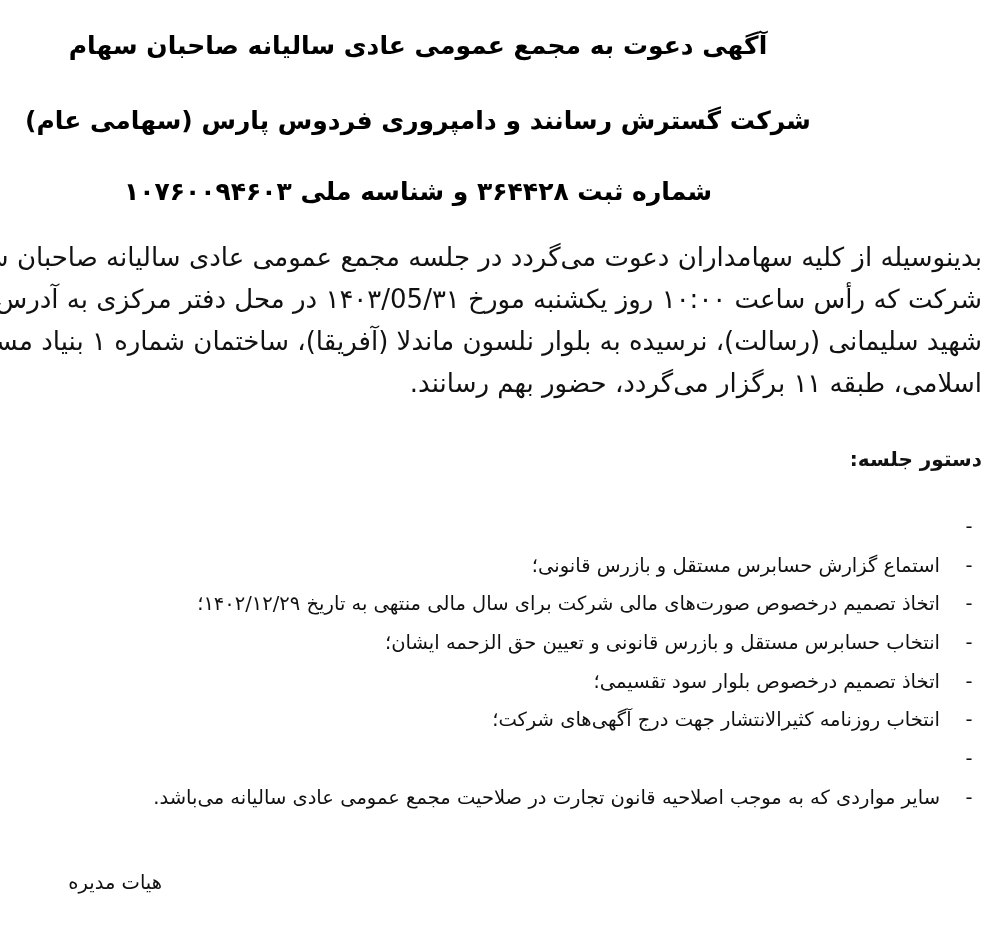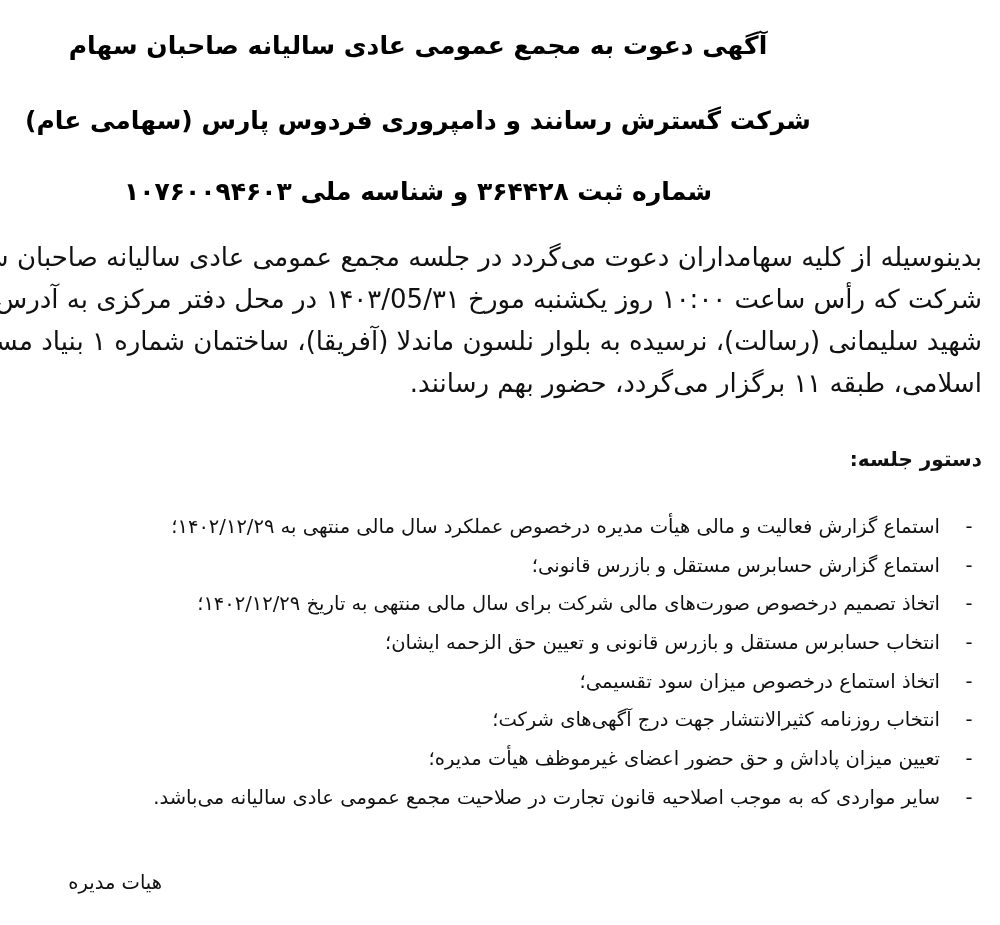--- a/index.html
+++ b/index.html
@@ -115,45 +115,43 @@
     <span class="line">شرکت که رأس ساعت ۱۰:۰۰ روز یکشنبه مورخ ۱۴۰۳/05/۳۱ در محل دفتر مرکزی به آدرس بزرگراه</span>
     <span class="line">شهید سلیمانی (رسالت)، نرسیده به بلوار نلسون ماندلا (آفریقا)، ساختمان شماره ۱ بنیاد مستضعفان انقلاب</span>
     <span class="line">اسلامی، طبقه ۱۱ برگزار می‌گردد، حضور بهم رسانند.</span>
   </div>
 
   <div class="agenda-heading">دستور جلسه:</div>
 
   <ul class="agenda">
     <li class="agenda-item">
       <span class="dash">-</span>
-      <span class="text">استماع گزارش فعالیت و مالی هیأت مدیره درخصوص عملکرد سال مالی منتهی به ۱۴۰۲/۱۲/۲۹؛</span>
     </li>
     <li class="agenda-item">
       <span class="dash">-</span>
       <span class="text">استماع گزارش حسابرس مستقل و بازرس قانونی؛</span>
     </li>
     <li class="agenda-item">
       <span class="dash">-</span>
       <span class="text">اتخاذ تصمیم درخصوص صورت‌های مالی شرکت برای سال مالی منتهی به تاریخ ۱۴۰۲/۱۲/۲۹؛</span>
     </li>
     <li class="agenda-item">
       <span class="dash">-</span>
       <span class="text">انتخاب حسابرس مستقل و بازرس قانونی و تعیین حق الزحمه ایشان؛</span>
     </li>
     <li class="agenda-item">
       <span class="dash">-</span>
-      <span class="text">اتخاذ استماع درخصوص میزان سود تقسیمی؛</span>
+      <span class="text">اتخاذ تصمیم درخصوص بلوار سود تقسیمی؛</span>
     </li>
     <li class="agenda-item">
       <span class="dash">-</span>
       <span class="text">انتخاب روزنامه کثیرالانتشار جهت درج آگهی‌های شرکت؛</span>
     </li>
     <li class="agenda-item">
       <span class="dash">-</span>
-      <span class="text">تعیین میزان پاداش و حق حضور اعضای غیرموظف هیأت مدیره؛</span>
     </li>
     <li class="agenda-item">
       <span class="dash">-</span>
       <span class="text">سایر مواردی که به موجب اصلاحیه قانون تجارت در صلاحیت مجمع عمومی عادی سالیانه می‌باشد.</span>
     </li>
   </ul>
 
   <div class="signature">هیات مدیره</div>
 
 </div>

